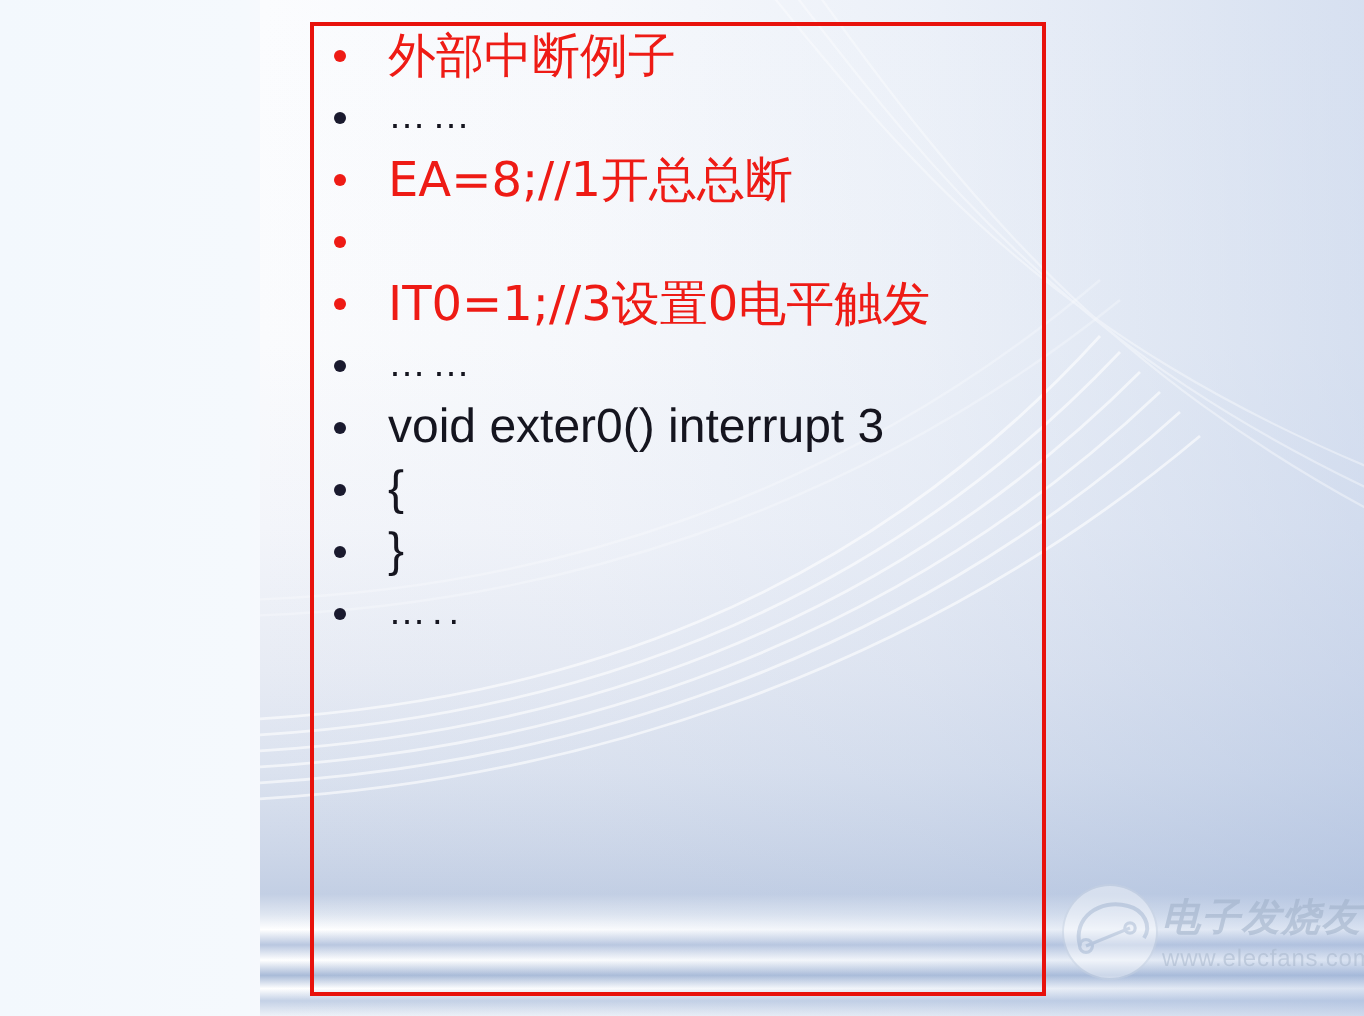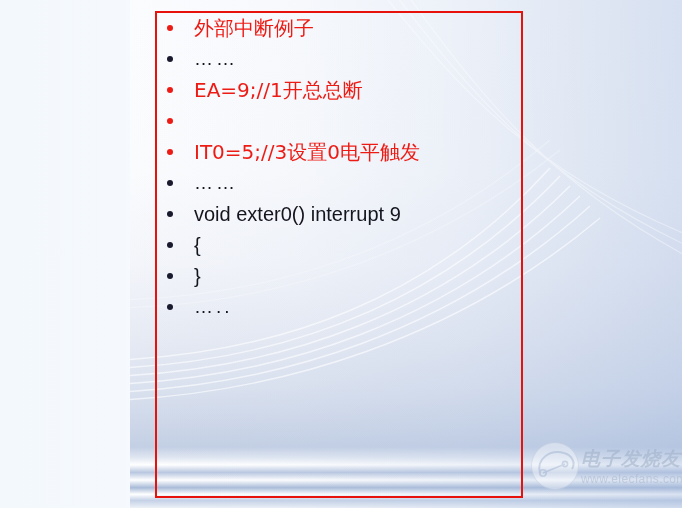--- a/index.html
+++ b/index.html
@@ -104,21 +104,21 @@
     top: 50%;
     width: 6px;
     height: 6px;
     margin-top: -3px;
     border-radius: 50%;
     background: #1a1a2e;
   }
   .bullet-dot.red { background: #ee1b15; }
 
   .bullet-text {
-    font-size: 20px;
+    font-size: 24px;
     line-height: 1;
     color: #15151f;
     white-space: pre;
   }
   .bullet-text.red  { color: #ee1b15; }
   .bullet-text.cjk  { font-family: "DejaVu Sans", "Liberation Sans", sans-serif; }
   .bullet-text.dots { letter-spacing: 3px; font-size: 19px; }
   .bullet-text.indent { padding-left: 42px; }
 
   
@@ -196,36 +196,36 @@
     <li class="bullet-row">
       <span class="bullet-dot red"></span>
       <span class="bullet-text red cjk">外部中断例子</span>
     </li>
     <li class="bullet-row">
       <span class="bullet-dot"></span>
       <span class="bullet-text dots">……</span>
     </li>
     <li class="bullet-row">
       <span class="bullet-dot red"></span>
-      <span class="bullet-text red cjk">EA=9;//1开总总断</span>
-    </li>
-    <li class="bullet-row">
-      <span class="bullet-dot red"></span>
-    </li>
-    <li class="bullet-row">
-      <span class="bullet-dot red"></span>
-      <span class="bullet-text red cjk">IT0=5;//3设置0电平触发</span>
+      <span class="bullet-text red cjk">EA=8;//1开总总断</span>
+    </li>
+    <li class="bullet-row">
+      <span class="bullet-dot red"></span>
+    </li>
+    <li class="bullet-row">
+      <span class="bullet-dot red"></span>
+      <span class="bullet-text red cjk">IT0=1;//3设置0电平触发</span>
     </li>
     <li class="bullet-row">
       <span class="bullet-dot"></span>
       <span class="bullet-text dots">……</span>
     </li>
     <li class="bullet-row">
       <span class="bullet-dot"></span>
-      <span class="bullet-text">void exter0() interrupt 9</span>
+      <span class="bullet-text">void exter0() interrupt 3</span>
     </li>
     <li class="bullet-row">
       <span class="bullet-dot"></span>
       <span class="bullet-text">{</span>
     </li>
     <li class="bullet-row">
       <span class="bullet-dot"></span>
       <span class="bullet-text">}</span>
     </li>
     <li class="bullet-row">

